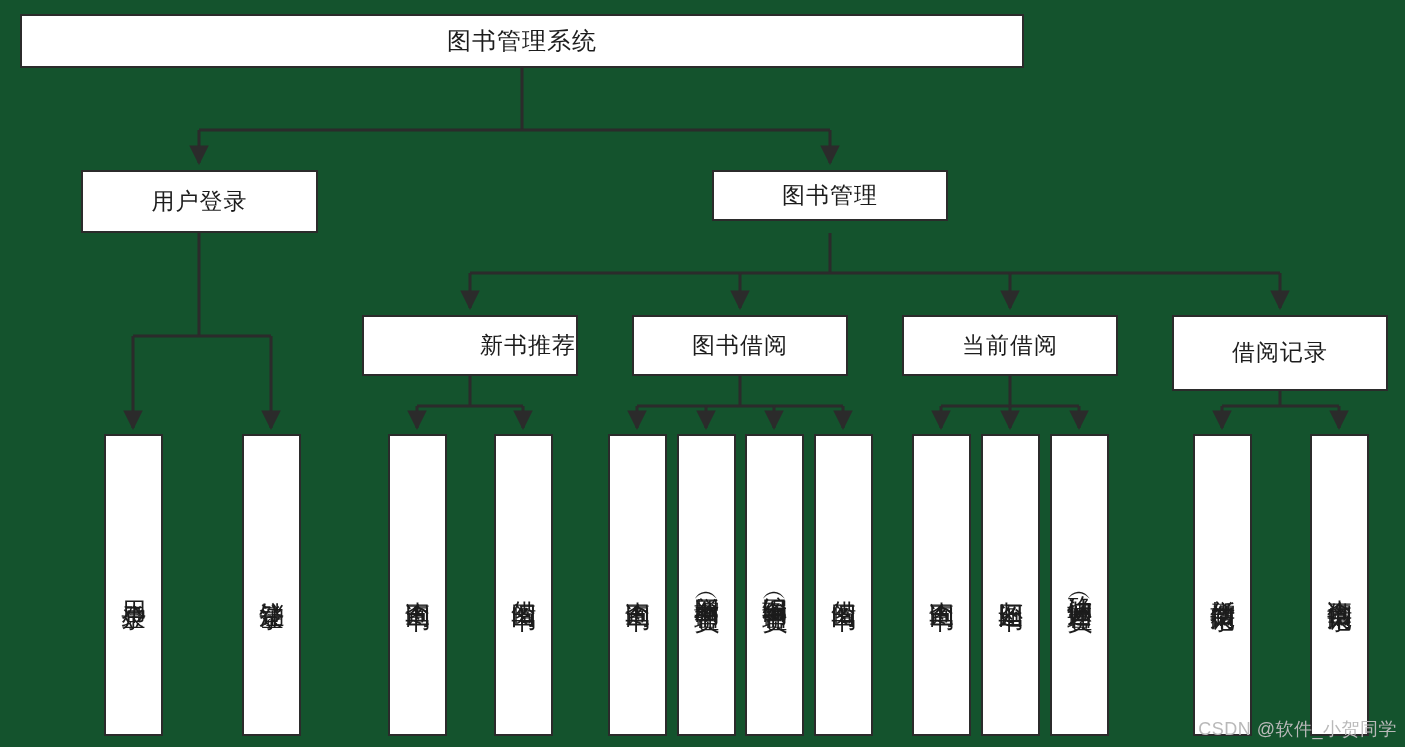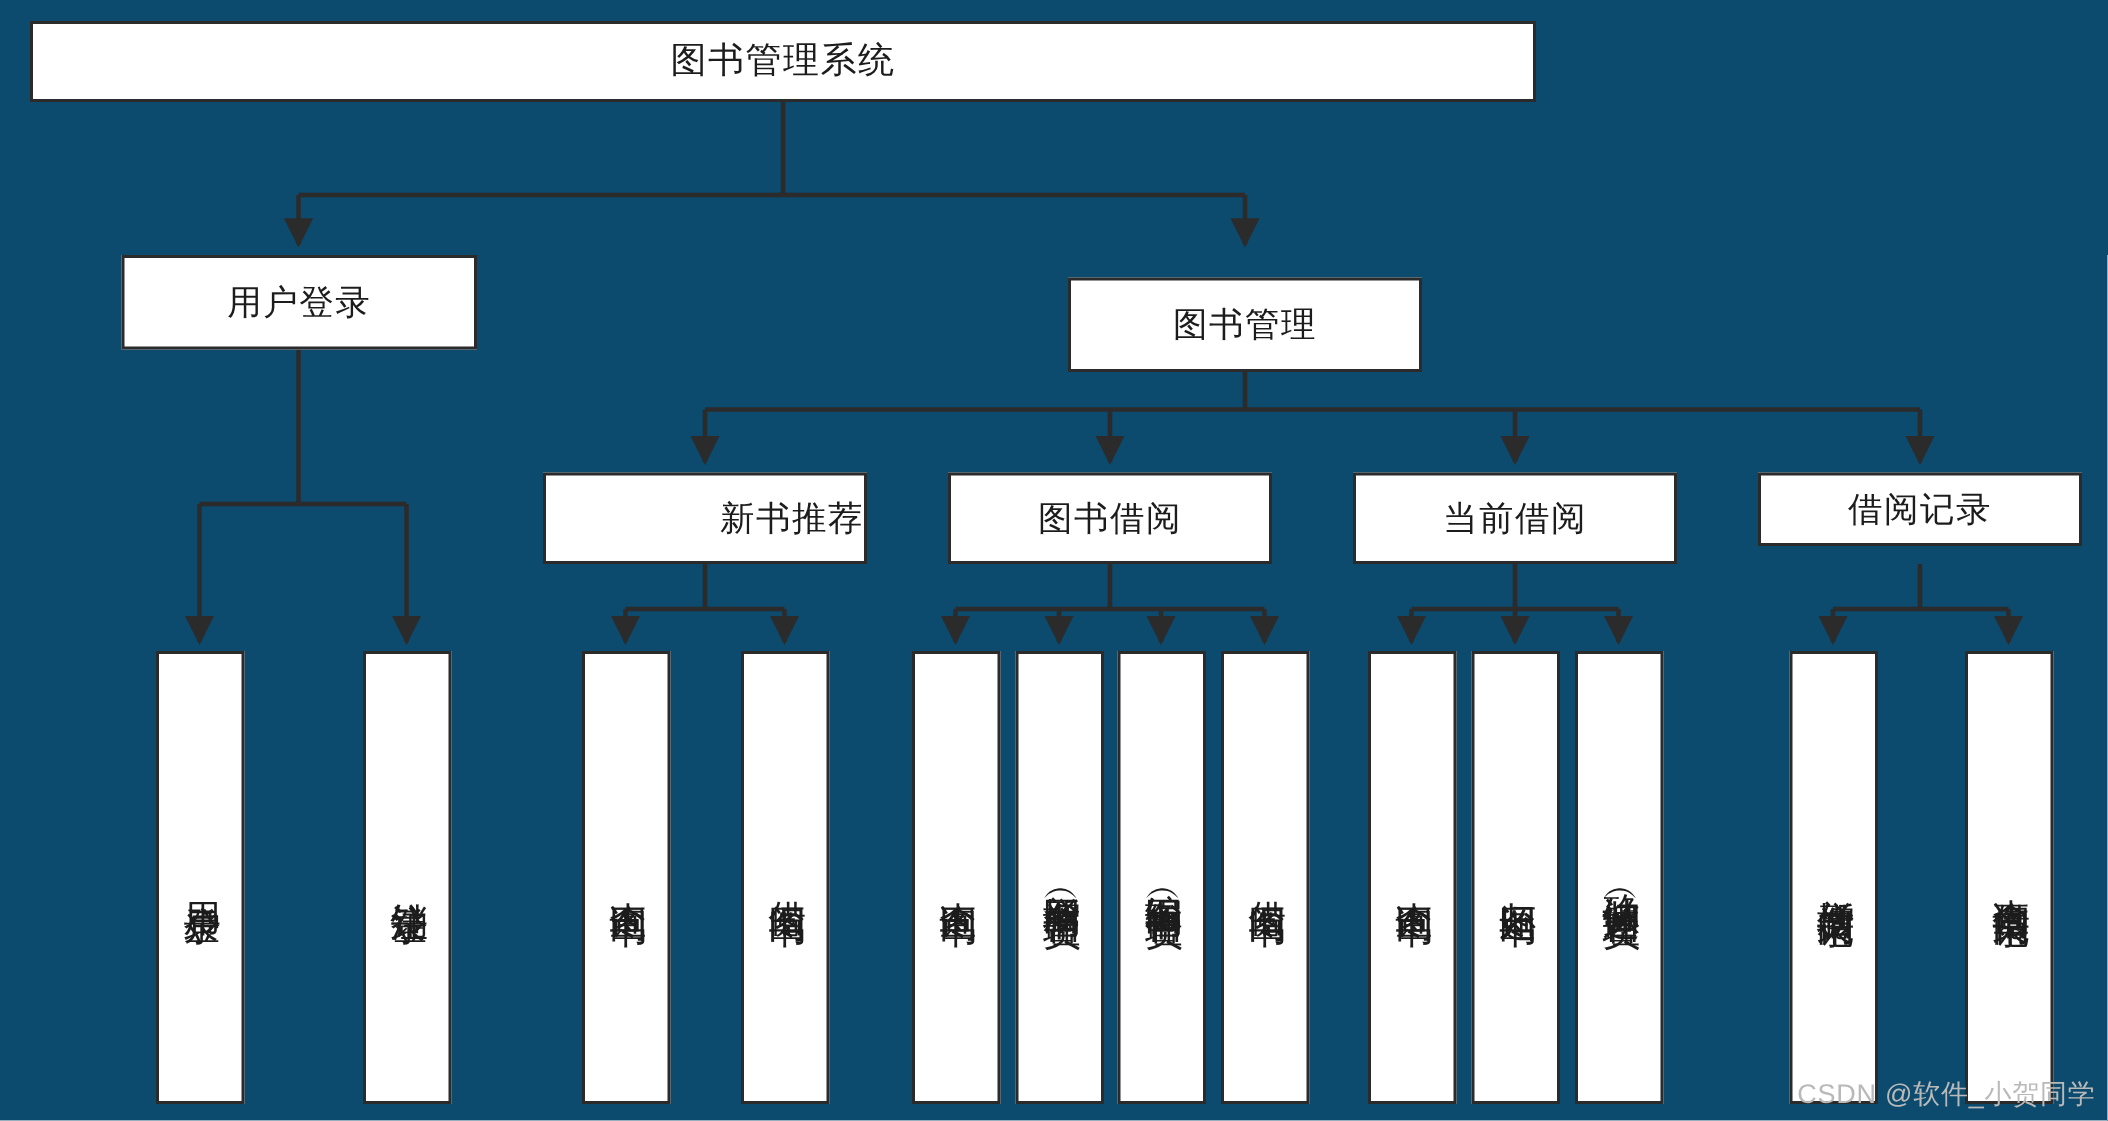--- a/index.html
+++ b/index.html
@@ -8,21 +8,21 @@
     padding: 0;
     background: #ffffff;
   }
   body {
     font-family: "Liberation Sans", "DejaVu Sans", sans-serif;
   }
   #diagram-root {
     position: relative;
     width: 1405px;
     height: 747px;
-    background: #0c4a6e;
+    background: #14532d;
     overflow: hidden;
   }
   #connector-layer {
     position: absolute;
     left: 0;
     top: 0;
     width: 1405px;
     height: 747px;
     pointer-events: none;
   }
@@ -127,34 +127,34 @@
     </g>
   </svg>
 
   <div class="node node-h node-root" style="left:20px; top:14px; width:1004px; height:54px;">
     <span>图书管理系统</span>
   </div>
 
   <div class="node node-h" style="left:81px; top:170px; width:237px; height:63px;">
     <span>用户登录</span>
   </div>
-  <div class="node node-h" style="left:712px; top:170px; width:236px; height:63px;margin-top:15px;">
+  <div class="node node-h" style="left:712px; top:170px; width:236px; height:51px;">
     <span>图书管理</span>
   </div>
 
   <div class="node node-h" style="left:362px; top:315px; width:216px; height:61px;justify-content:flex-end;">
     <span>新书推荐</span>
   </div>
   <div class="node node-h" style="left:632px; top:315px; width:216px; height:61px;">
     <span>图书借阅</span>
   </div>
   <div class="node node-h" style="left:902px; top:315px; width:216px; height:61px;">
     <span>当前借阅</span>
   </div>
-  <div class="node node-h" style="left:1172px; top:315px; width:216px; height:49px;">
+  <div class="node node-h" style="left:1172px; top:315px; width:216px; height:76px;">
     <span>借阅记录</span>
   </div>
 
   <div class="node node-v" style="left:104px; top:434px; width:59px; height:302px;">
     <span class="vlabel">用户登录</span>
   </div>
   <div class="node node-v" style="left:242px; top:434px; width:59px; height:302px;">
     <span class="vlabel">注销登录</span>
   </div>
 

